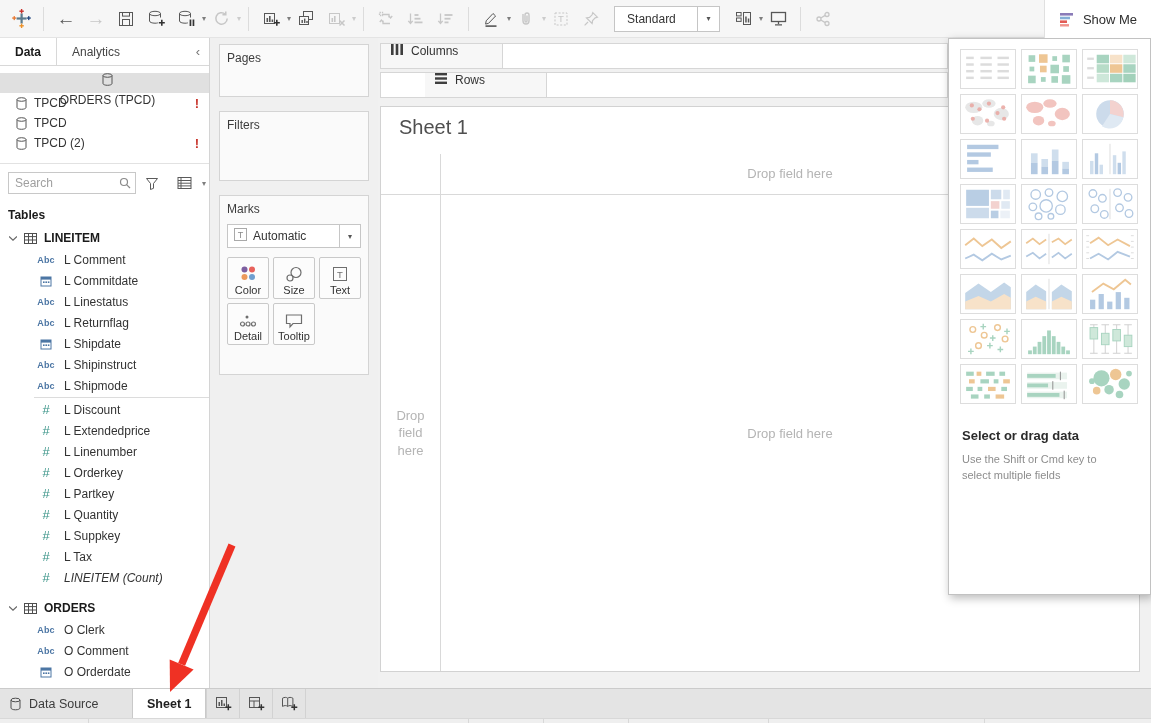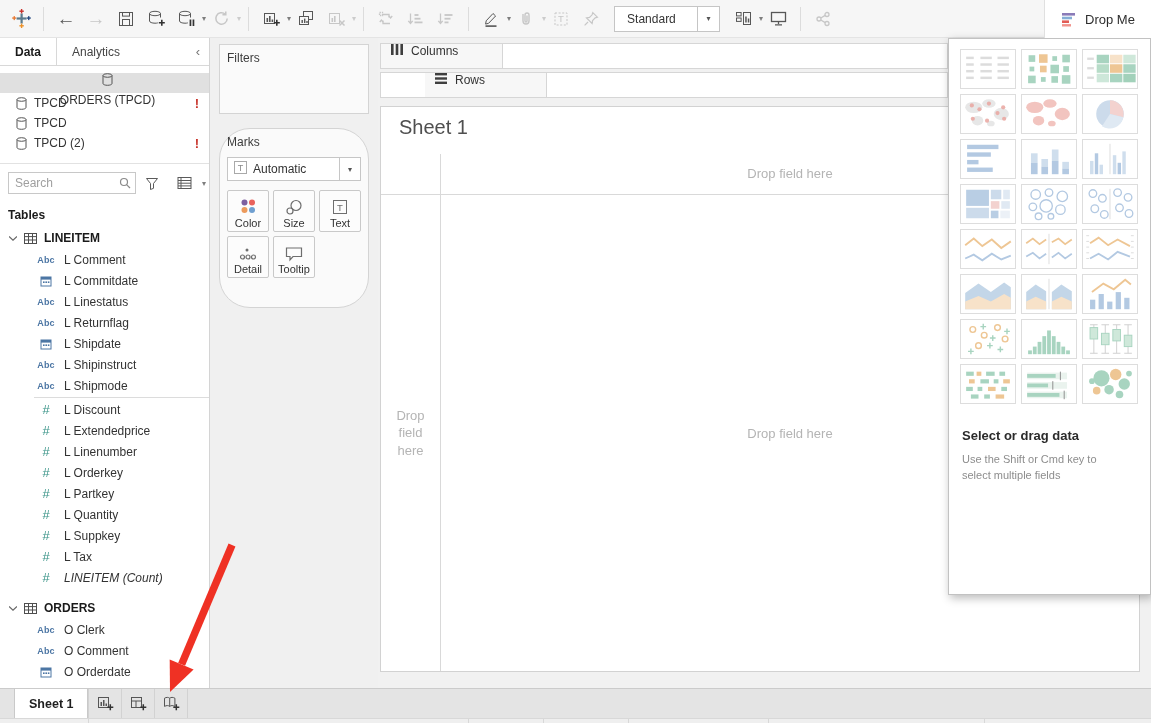--- a/index.html
+++ b/index.html
@@ -53,21 +53,21 @@
   .field-label.italic{font-style:italic;}
   .field-sep{border-bottom:1px solid #dcdcdc;margin:1px 0 1px 34px;}
   .tbl-gap{height:9px;}
 
   
   .cards-panel{position:absolute;left:210px;top:38px;width:168px;height:650px;background:#f0f0f0;
                box-sizing:border-box;padding:6px 9px;}
   .card{background:#fafafa;border:1px solid #d4d4d4;padding:6px 7px;margin-bottom:14px;color:#3c3c3c;box-sizing:border-box;width:150px;}
   .card.pages{height:53px;}
   .card.filters{height:70px;}
-  .card.marks{height:180px;border-radius:31px;}
+  .card.marks{height:180px;}
   .marks-dd{display:flex;align-items:stretch;height:22px;border:1px solid #c6c6c6;background:#fff;margin-top:8px;}
   .marks-dd .ticon{margin:3px 6px;border:1px solid #a9a9a9;color:#8a8a8a;font-size:9px;width:13px;height:13px;
                    display:flex;align-items:center;justify-content:center;box-sizing:border-box;}
   .marks-dd .lbl{flex:1;display:flex;align-items:center;color:#333;}
   .marks-dd .car{width:20px;border-left:1px solid #c6c6c6;display:flex;align-items:center;justify-content:center;font-size:8px;color:#555;}
   .mark-btns{display:flex;flex-wrap:wrap;gap:4px;margin-top:9px;width:134px;}
   .mark-btn{width:42px;height:42px;border:1px solid #c9c9c9;background:#fcfcfc;border-radius:2px;display:flex;
             flex-direction:column;align-items:center;justify-content:flex-end;padding-bottom:2px;box-sizing:border-box;}
   .mark-btn svg{margin-bottom:1px;}
   .mlabel{font-size:11px;color:#333;}
@@ -284,21 +284,21 @@
     </span>
   </div>
 
   <div class="show-me-btn">
     <svg width="16" height="15" viewBox="0 0 16 15">
       <rect x="1" y="1" width="13" height="2.6" fill="#8a7bb8"></rect>
       <rect x="1" y="4.7" width="10" height="2.6" fill="#85aed6"></rect>
       <rect x="1" y="8.4" width="7" height="2.6" fill="#e25c55"></rect>
       <rect x="1" y="12.1" width="9" height="2.4" fill="#f0938c"></rect>
     </svg>
-    <span>Drop Me</span>
+    <span>Show Me</span>
   </div>
 
   <div class="data-pane">
     <div class="dp-tabs">
       <div class="dp-tab active">Data</div>
       <div class="dp-tab">Analytics</div>
       <div class="dp-collapse">‹</div>
     </div>
     <div class="ds-list" id="src-list">
         <div class="ds-row selected">
@@ -526,20 +526,23 @@
               <rect x="5.4" y="6.4" width="1.6" height="1.6" fill="#4c76a4"></rect>
               <rect x="7.8" y="6.4" width="1.6" height="1.6" fill="#4c76a4"></rect>
             </svg>
           </span>
           <span class="field-label">O Orderdate</span>
         </div>
       </div>
   </div>
 
   <div class="cards-panel">
+    <div class="card pages">
+      <div>Pages</div>
+    </div>
     <div class="card filters">
       <div>Filters</div>
     </div>
     <div class="card marks">
       <div>Marks</div>
       <div class="marks-dd">
         <span class="ticon">T</span>
         <span class="lbl">Automatic</span>
         <span class="car">▾</span>
       </div>
@@ -935,20 +938,27 @@
           </svg>
         </div>
       </div>
     <div class="sm-footer">
       <div class="t1">Select or drag data</div>
       <div class="t2">Use the Shift or Cmd key to select multiple fields</div>
     </div>
   </div>
 
   <div class="tabbar">
+    <div class="tb-tab ds">
+      <svg width="11" height="14" viewBox="0 0 11 13" fill="none" stroke="#4e4e4e">
+          <ellipse cx="5.5" cy="2.5" rx="4.5" ry="1.8"></ellipse>
+          <path d="M1 2.5 v8 c0 1 2 1.8 4.5 1.8 s4.5-.8 4.5-1.8 v-8"></path>
+        </svg>
+      <span>Data Source</span>
+    </div>
     <div class="tb-tab active">
       <span>Sheet 1</span>
     </div>
     <div class="tb-btn" style="border-left:1px solid #d2d2d2">
       <svg width="17" height="17" viewBox="0 0 17 17" fill="none" stroke="#555">
           <rect x="1.5" y="2.5" width="10" height="10"></rect>
           <rect x="3.5" y="7" width="1.5" height="4" fill="#555" stroke="none"></rect>
           <rect x="6" y="5" width="1.5" height="6" fill="#555" stroke="none"></rect>
           <rect x="8.5" y="8.5" width="1.5" height="2.5" fill="#555" stroke="none"></rect>
           <path d="M13.3 9.3 v6 M10.3 12.3 h6" stroke="#333" stroke-width="1.5"></path>

